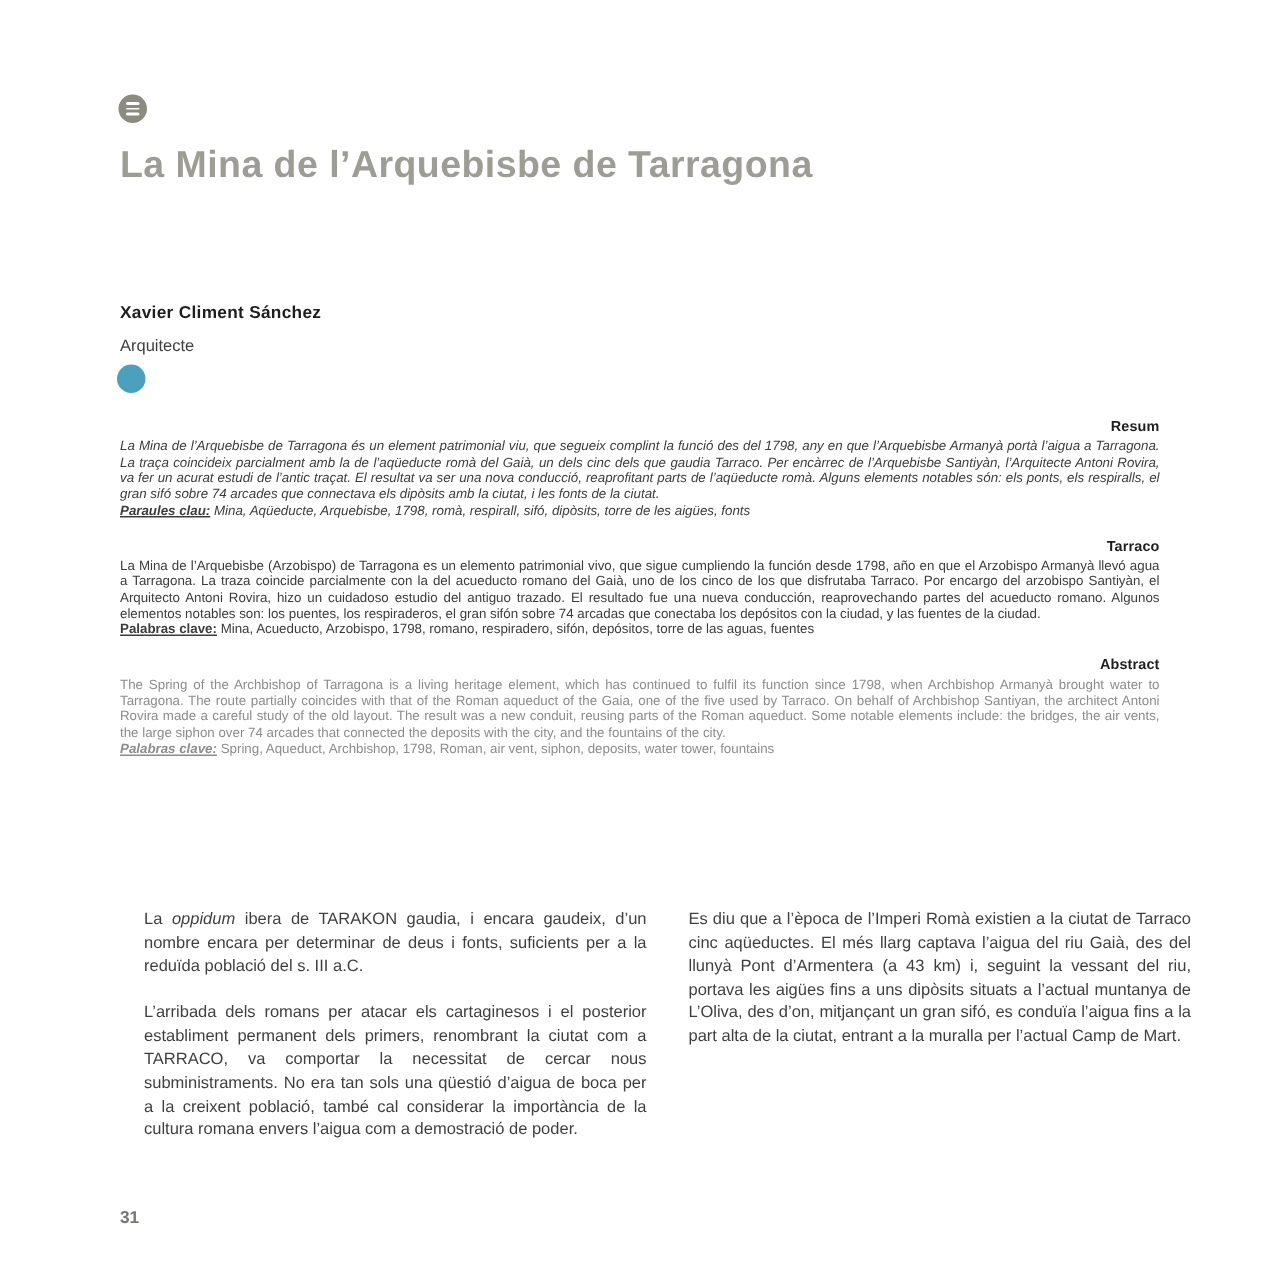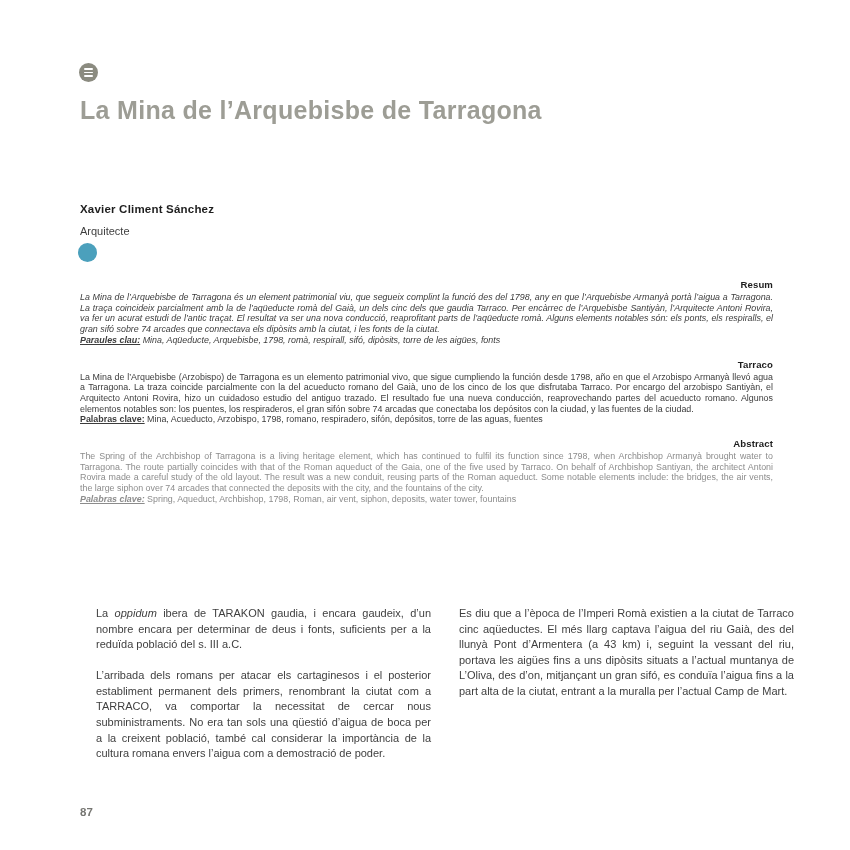--- a/index.html
+++ b/index.html
@@ -153,15 +153,15 @@
   <div class="columns">
     <div class="col">
       <p><span>La </span><span class="ital">oppidum</span><span> ibera de TARAKON gaudia, i encara gaudeix, d’un nombre encara per determinar de deus i fonts, suficients per a la reduïda població del s. III a.C.</span></p>
       <p>L’arribada dels romans per atacar els cartaginesos i el posterior establiment permanent dels primers, renombrant la ciutat com a TARRACO, va comportar la necessitat de cercar nous subministraments. No era tan sols una qüestió d’aigua de boca per a la creixent població, també cal considerar la importància de la cultura romana envers l’aigua com a demostració de poder.</p>
     </div>
     <div class="col">
       <p>Es diu que a l’època de l’Imperi Romà existien a la ciutat de Tarraco cinc aqüeductes. El més llarg captava l’aigua del riu Gaià, des del llunyà Pont d’Armentera (a 43 km) i, seguint la vessant del riu, portava les aigües fins a uns dipòsits situats a l’actual muntanya de L’Oliva, des d’on, mitjançant un gran sifó, es conduïa l’aigua fins a la part alta de la ciutat, entrant a la muralla per l’actual Camp de Mart.</p>
     </div>
   </div>
 
-  <div class="page-number">87</div>
+  <div class="page-number">31</div>
 
 </div>
 
 </body></html>

